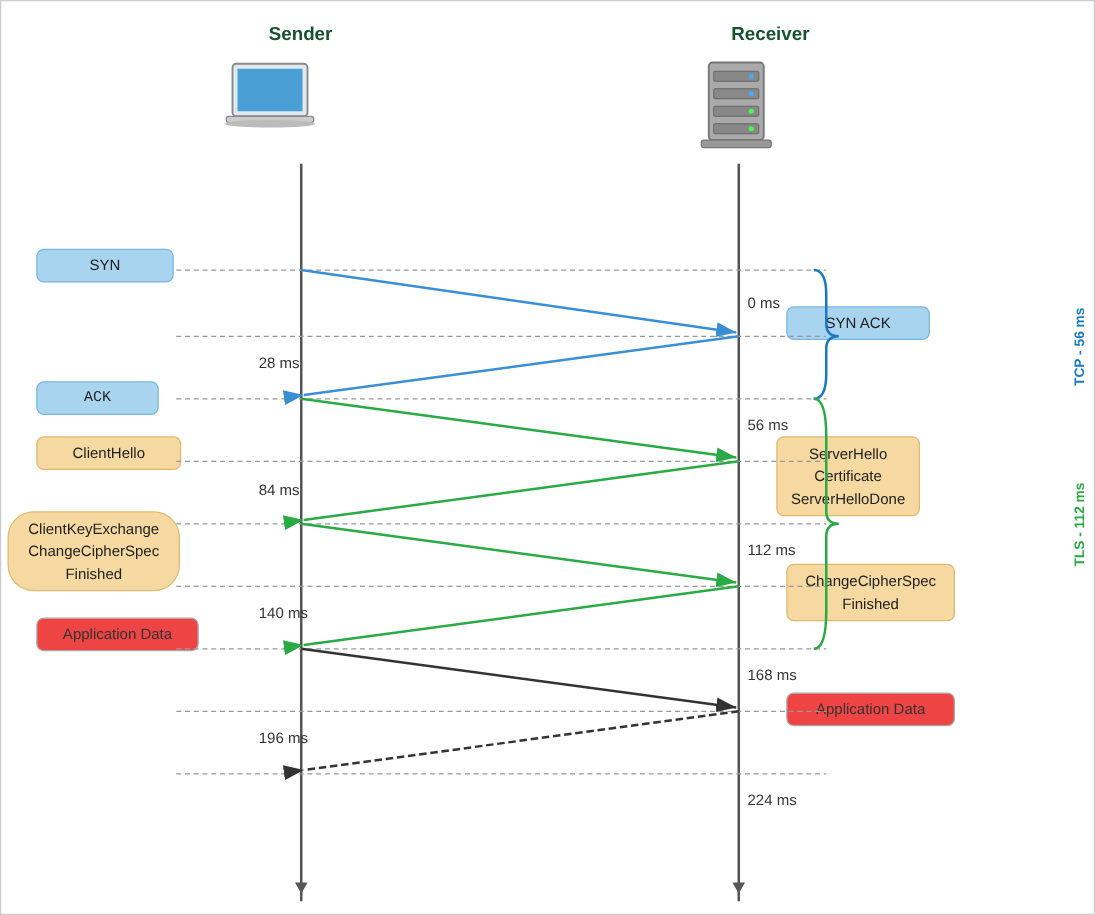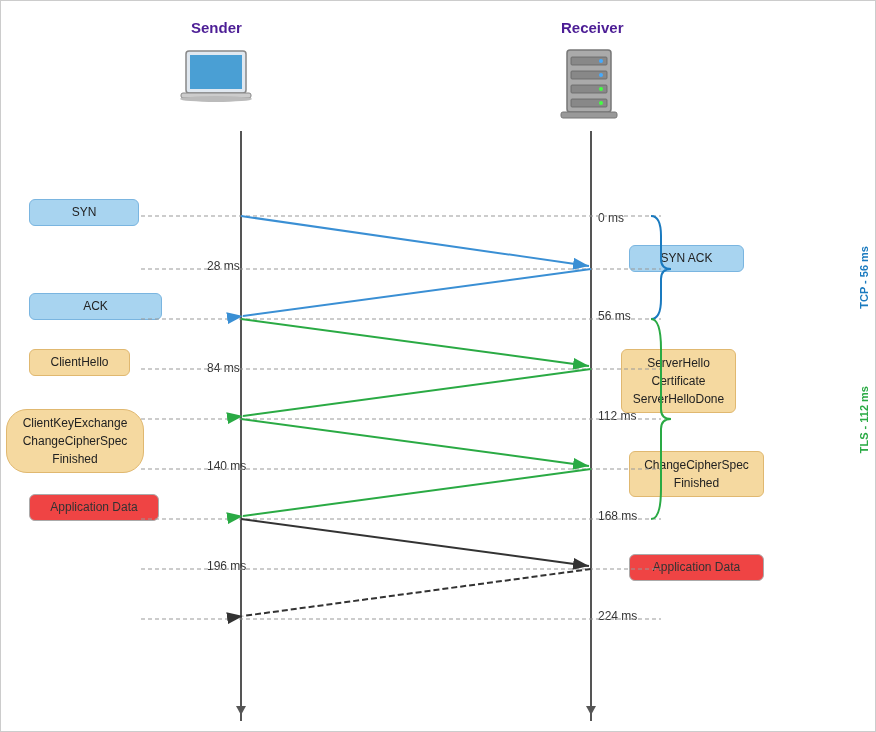--- a/index.html
+++ b/index.html
@@ -18,21 +18,22 @@
       background: #fff;
       border: 1px solid #ccc;
     }
 
     
     .top-label {
       position: absolute;
       top: 18px;
       font-size: 15px;
       font-weight: bold;
-      color: #4c1d95;
+      color: #14532d;
+      margin-left: 24px;
     }
 
     
     .vline {
       position: absolute;
       top: 130px;
       width: 2px;
       background: #555;
       bottom: 10px;
     }
@@ -73,20 +74,21 @@
       background: #ef4444;
       border: 1px solid #aaa;
       color: #333;
     }
 
     
     .ts-label {
       position: absolute;
       font-size: 12px;
       color: #333;
+      margin-top: 24px;
     }
 
     
     #arrows-svg {
       position: absolute;
       top: 0;
       left: 0;
       width: 876px;
       height: 732px;
       pointer-events: none;
@@ -138,23 +140,23 @@
 
   <div class="vline" style="left:239px;">
     <div class="vline-arrow"></div>
   </div>
   <div class="vline" style="left:589px;">
     <div class="vline-arrow"></div>
   </div>
 
   <div class="msg-box msg-blue" style="left:28px; top:198px; width:110px;">SYN</div>
 
-  <div class="msg-box msg-blue" style="left:28px; top:292px; width:133px;">ACK</div>
-
-  <div class="msg-box msg-orange" style="left:28px; top:348px; width:101px;">ClientHello</div>
+  <div class="msg-box msg-blue" style="left:28px; top:304px; width:98px;font-family:Liberation Mono, monospace;">ACK</div>
+
+  <div class="msg-box msg-orange" style="left:28px; top:348px; width:116px;">ClientHello</div>
 
   <div class="msg-box msg-orange" style="left:5px; top:408px; width:138px; line-height:1.5;border-radius:21px;">ClientKeyExchange<br>ChangeCipherSpec<br>Finished</div>
 
   <div class="msg-box msg-gray" style="left:28px; top:493px; width:130px;">Application Data</div>
 
   <div class="msg-box msg-blue" style="left:628px; top:244px; width:115px;">SYN ACK</div>
 
   <div class="msg-box msg-orange" style="left:620px; top:348px; width:115px; line-height:1.5;">ServerHello<br>Certificate<br>ServerHelloDone</div>
 
   <div class="msg-box msg-orange" style="left:628px; top:450px; width:135px; line-height:1.5;">ChangeCipherSpec<br>Finished</div>

